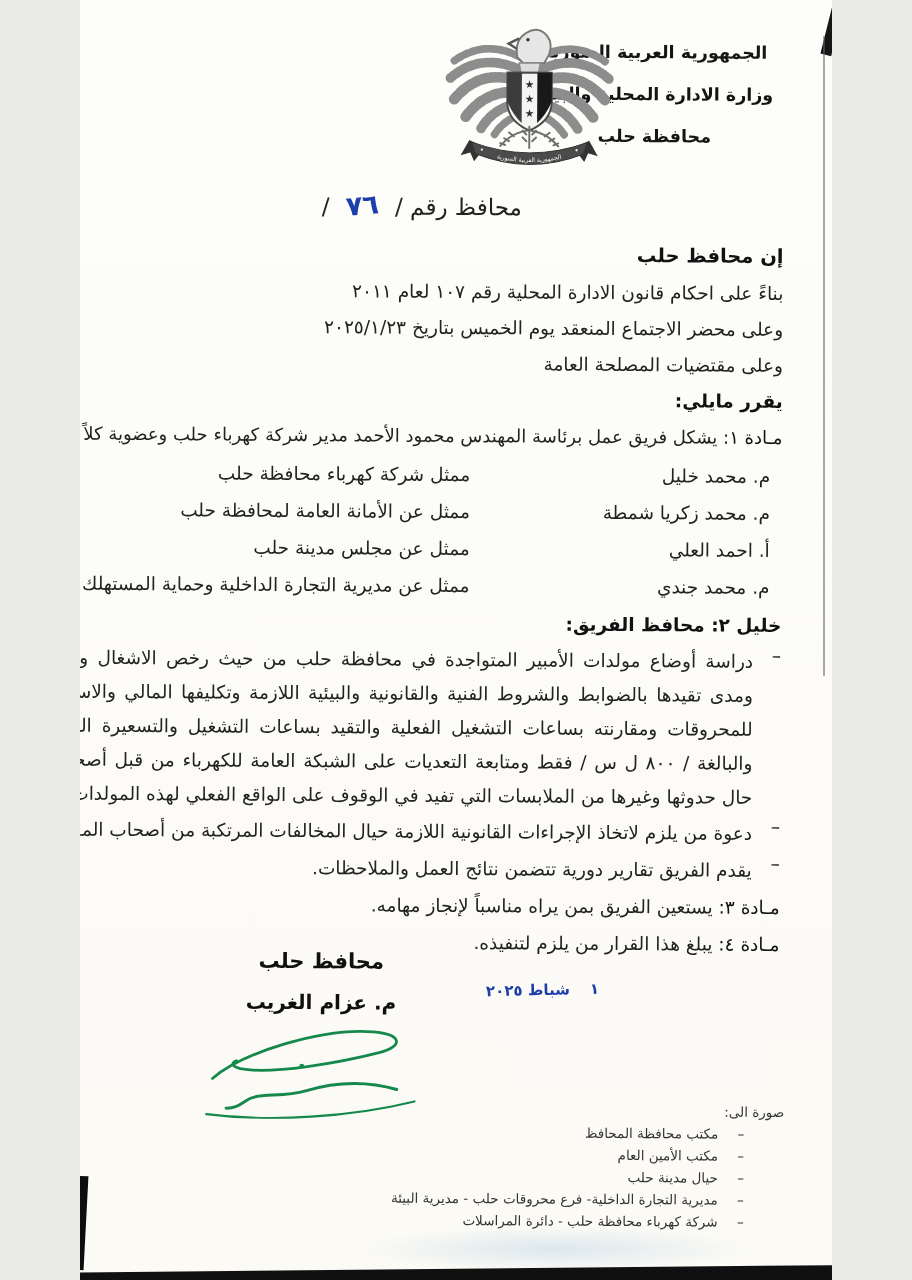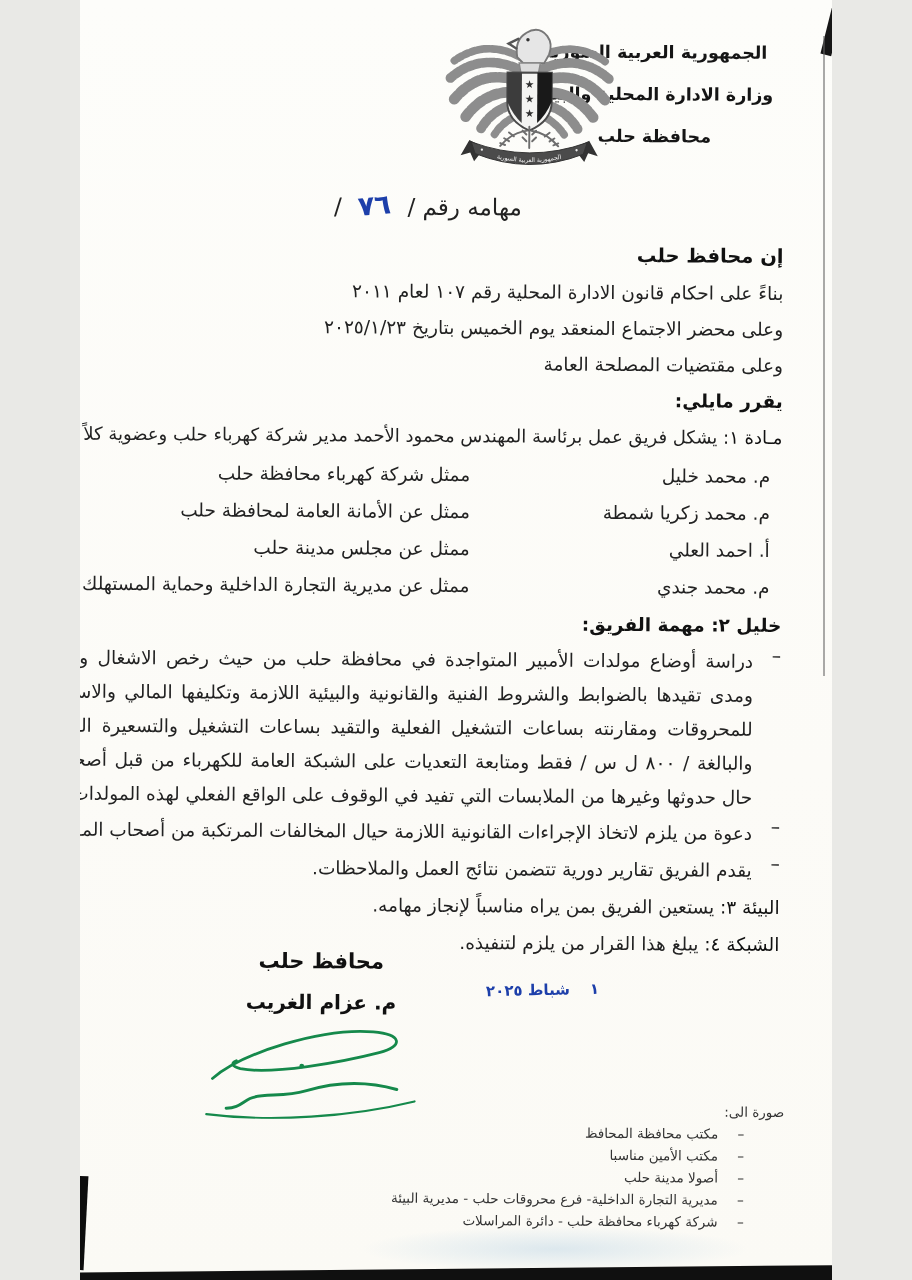--- a/index.html
+++ b/index.html
@@ -141,21 +141,21 @@
         <circle cx="41" cy="132" r="1.2" fill="#eee"></circle>
         <circle cx="139" cy="132" r="1.2" fill="#eee"></circle>
         <path id="ribbonPath" d="M34,134 Q90,155 146,134" fill="none"></path>
         <text font-size="6.3" fill="#f2f2f2">
           <textPath href="#ribbonPath" startOffset="50%" text-anchor="middle">الجمهورية العربية السورية</textPath>
         </text>
       </g>
     </svg>
 
     <div class="decision">
-      <span>مهامه رقم</span>
+      <span>محافظ رقم</span>
       <span>/</span>
       <span class="num">٧٦</span>
       <span>/</span>
     </div>
 
     <div class="bodycol">
       <div class="addressee">إن محافظ حلب</div>
       <div class="recital">بناءً على احكام قانون الادارة المحلية رقم ١٠٧ لعام ٢٠١١</div>
       <div class="recital">وعلى محضر الاجتماع المنعقد يوم الخميس بتاريخ ٢٠٢٥/١/٢٣</div>
       <div class="recital">وعلى مقتضيات المصلحة العامة</div>
@@ -180,42 +180,42 @@
           <span class="m-role">ممثل عن مجلس مدينة حلب</span>
         </div>
         <div class="member-row">
           <span class="m-name">م. محمد جندي</span>
           <span class="m-role">ممثل عن مديرية التجارة الداخلية وحماية المستهلك بحلب</span>
         </div>
       </div>
 
       <div class="art2-head">
         <span>خليل ٢:</span>
-        <span>مهمة الفريق:</span>
+        <span>محافظ الفريق:</span>
       </div>
 
       <div class="task-row">
         <span class="t-dash">–</span>
         <p class="t-text">دراسة أوضاع مولدات الأمبير المتواجدة في محافظة حلب من حيث رخص الاشغال وأماكن التوضع ومدى تقيدها بالضوابط والشروط الفنية والقانونية والبيئية اللازمة وتكليفها المالي والاستجرار الفعلي للمحروقات ومقارنته بساعات التشغيل الفعلية والتقيد بساعات التشغيل والتسعيرة المعتمدة أصولاً والبالغة / ٨٠٠ ل س / فقط ومتابعة التعديات على الشبكة العامة للكهرباء من قبل أصحاب المولدات حال حدوثها وغيرها من الملابسات التي تفيد في الوقوف على الواقع الفعلي لهذه المولدات.</p>
       </div>
       <div class="task-row">
         <span class="t-dash">–</span>
         <p class="t-text short">دعوة من يلزم لاتخاذ الإجراءات القانونية اللازمة حيال المخالفات المرتكبة من أصحاب المولدات.</p>
       </div>
       <div class="task-row">
         <span class="t-dash">–</span>
         <p class="t-text short">يقدم الفريق تقارير دورية تتضمن نتائج العمل والملاحظات.</p>
       </div>
 
       <div class="art-line">
-        <span class="lbl">البيئة ٣:</span>
+        <span class="lbl">مـادة ٣:</span>
         <span>يستعين الفريق بمن يراه مناسباً لإنجاز مهامه.</span>
       </div>
       <div class="art-line">
-        <span class="lbl">الشبكة ٤:</span>
+        <span class="lbl">مـادة ٤:</span>
         <span>يبلغ هذا القرار من يلزم لتنفيذه.</span>
       </div>
     </div>
 
     <div class="signblock">
       <div class="sign-title">محافظ حلب</div>
       <div class="sign-name">م. عزام الغريب</div>
     </div>
 
     <div class="handdate">
@@ -233,25 +233,25 @@
     </svg>
 
     <div class="ccblock">
       <div class="cc-title">صورة الى:</div>
       <div class="cc-item">
         <span class="cc-dash">–</span>
         <span>مكتب محافظة المحافظ</span>
       </div>
       <div class="cc-item">
         <span class="cc-dash">–</span>
-        <span>مكتب الأمين مناسبا</span>
-      </div>
-      <div class="cc-item">
-        <span class="cc-dash">–</span>
-        <span>أصولا مدينة حلب</span>
+        <span>مكتب الأمين العام</span>
+      </div>
+      <div class="cc-item">
+        <span class="cc-dash">–</span>
+        <span>حيال مدينة حلب</span>
       </div>
       <div class="cc-item">
         <span class="cc-dash">–</span>
         <span>مديرية التجارة الداخلية- فرع محروقات حلب - مديرية البيئة</span>
       </div>
       <div class="cc-item">
         <span class="cc-dash">–</span>
         <span>شركة كهرباء محافظة حلب - دائرة المراسلات</span>
       </div>
     </div>

